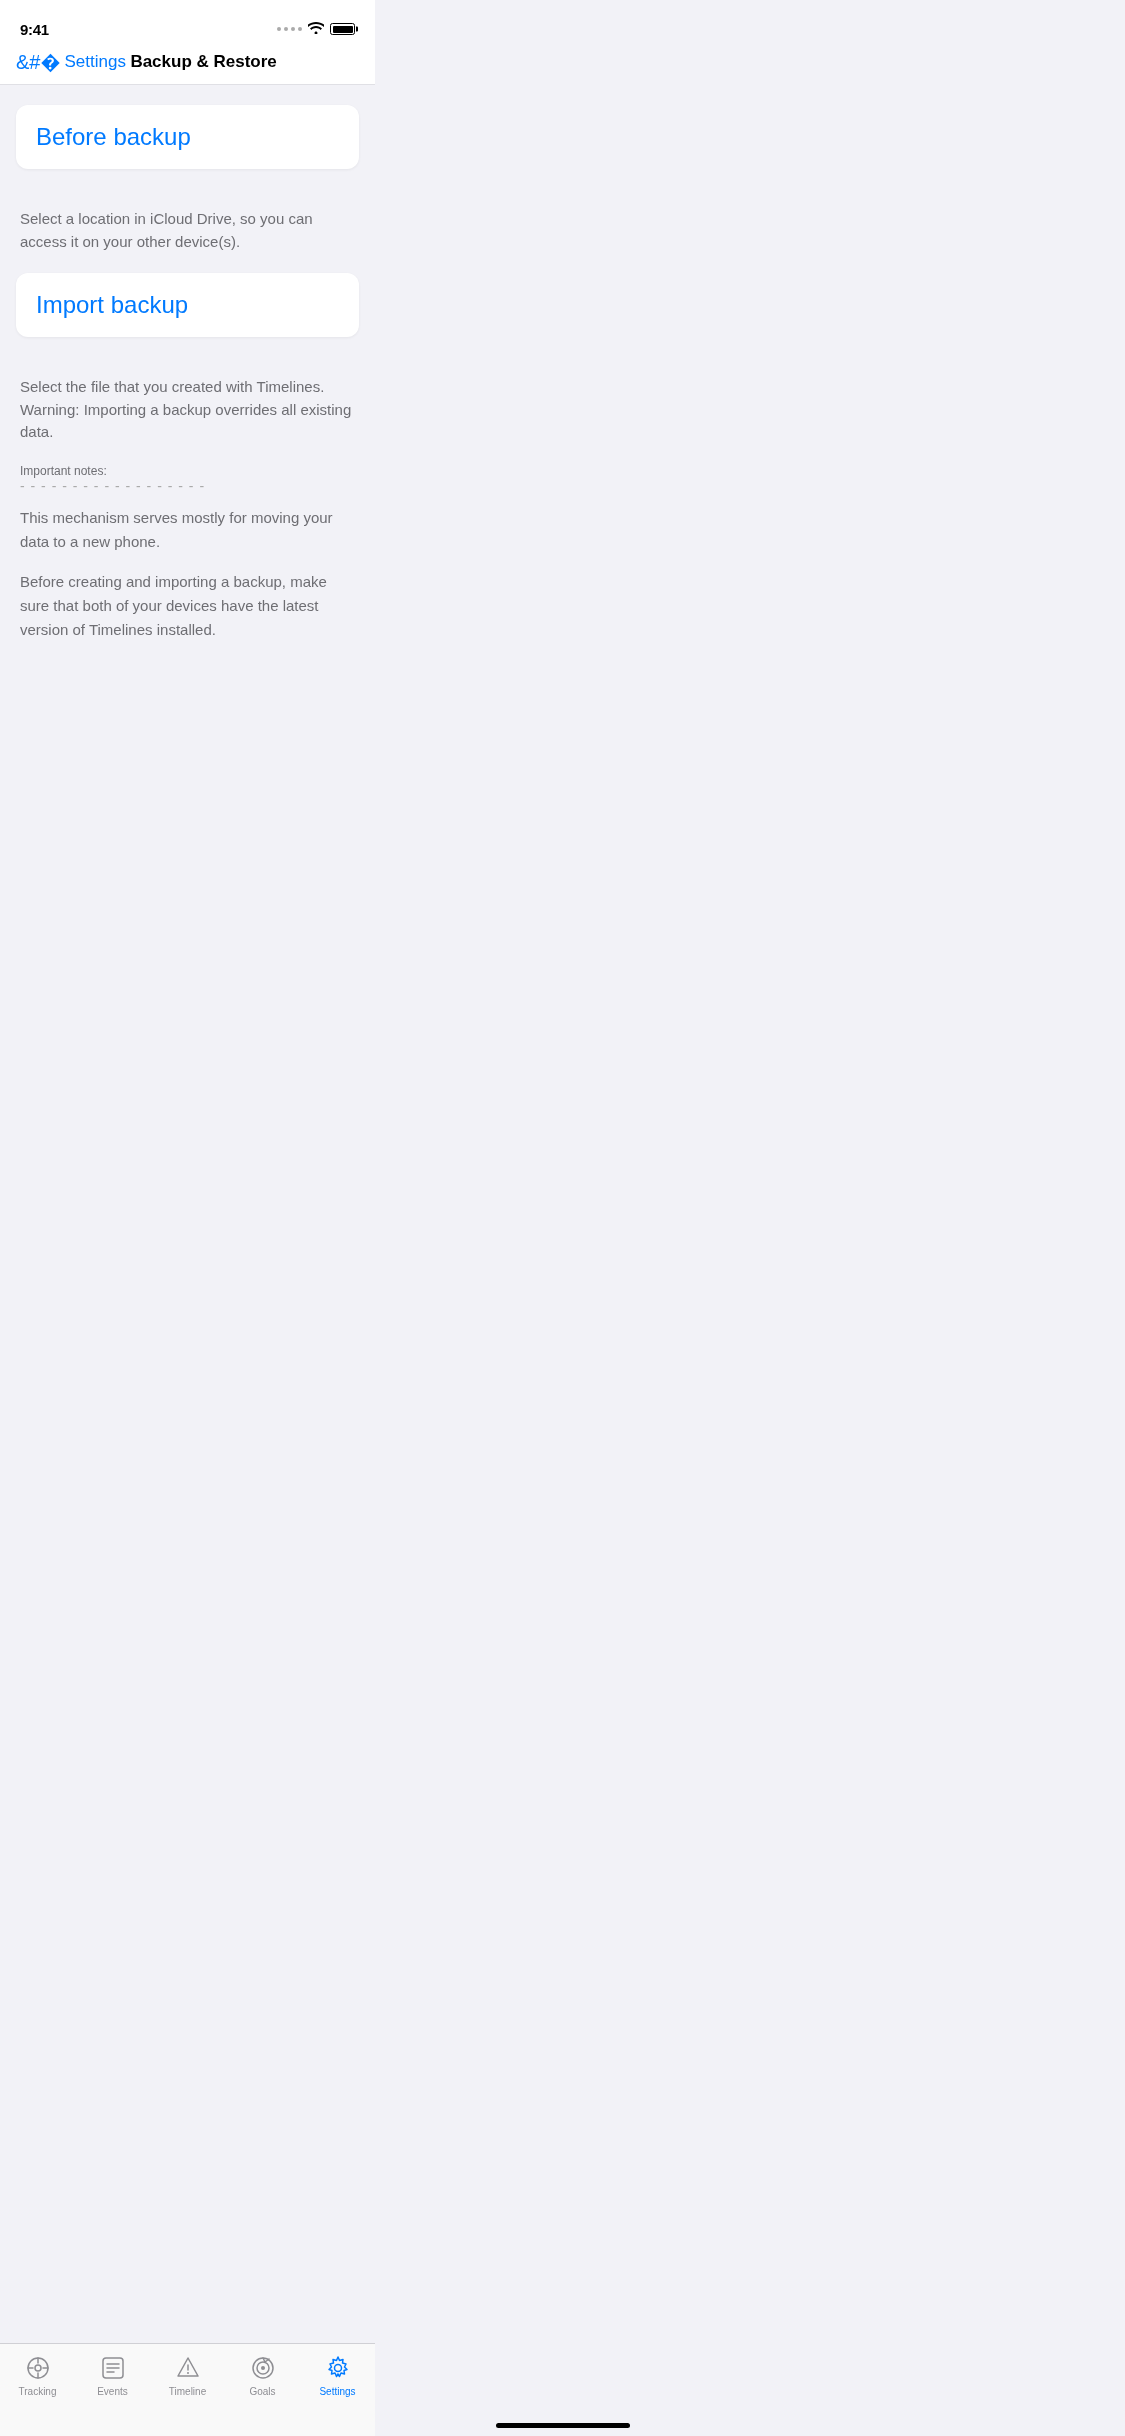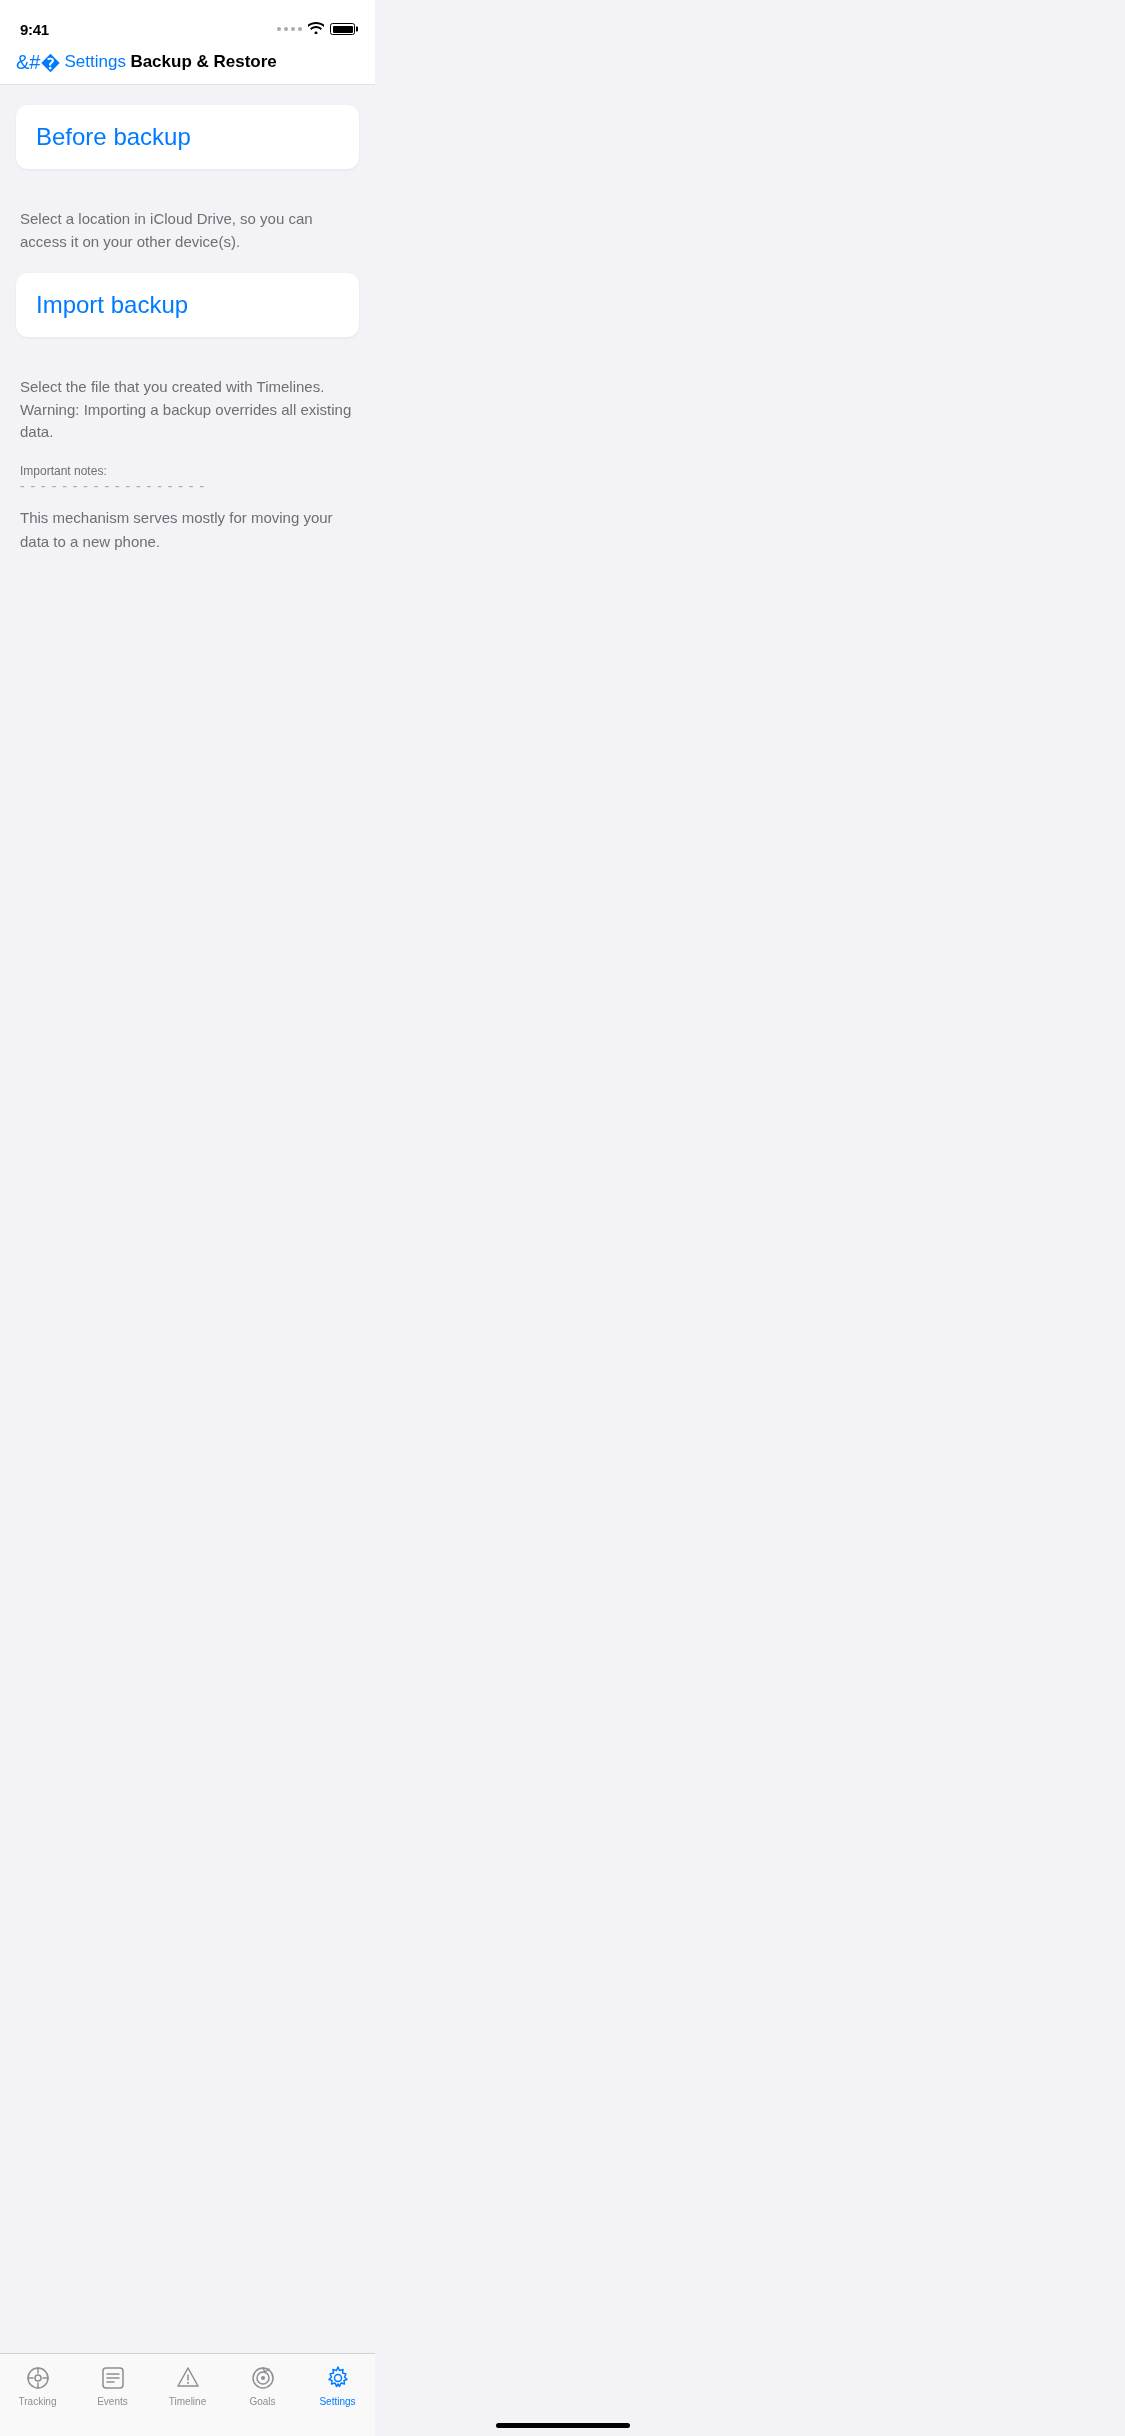--- a/index.html
+++ b/index.html
@@ -187,21 +187,21 @@
       position: fixed;
       bottom: 0;
       left: 0;
       width: 375px;
       background: #f9f9f9;
       border-top: 1px solid #d0d0d5;
       display: flex;
       justify-content: space-around;
       align-items: flex-start;
       padding: 10px 0 0 0;
-      height: 83px;
+      height: 93px;
     }
 
     .tab-item {
       display: flex;
       flex-direction: column;
       align-items: center;
       gap: 4px;
       width: 75px;
       cursor: pointer;
     }
@@ -299,20 +299,21 @@
     <div class="card">
       <span class="card-title">Import backup</span>
     </div>
 
     <p class="description">Select the file that you created with Timelines. Warning: Importing a backup overrides all existing data.</p>
 
     <div class="notes-section">
       <p class="note-label">Important notes:</p>
       <p class="divider-line">- - - - - - - - - - - - - - - - - -</p>
       <p class="note-text">This mechanism serves mostly for moving your data to a new phone.</p>
+      <p class="note-text">Before creating and importing a backup, make sure that both of your devices have the latest version of Timelines installed.</p>
     </div>
 
   </div>
 </div>
 
 <div class="tab-bar">
 
   <div class="tab-item">
     <div class="tab-icon">
       <svg viewBox="0 0 26 26" fill="none" xmlns="http://www.w3.org/2000/svg">

